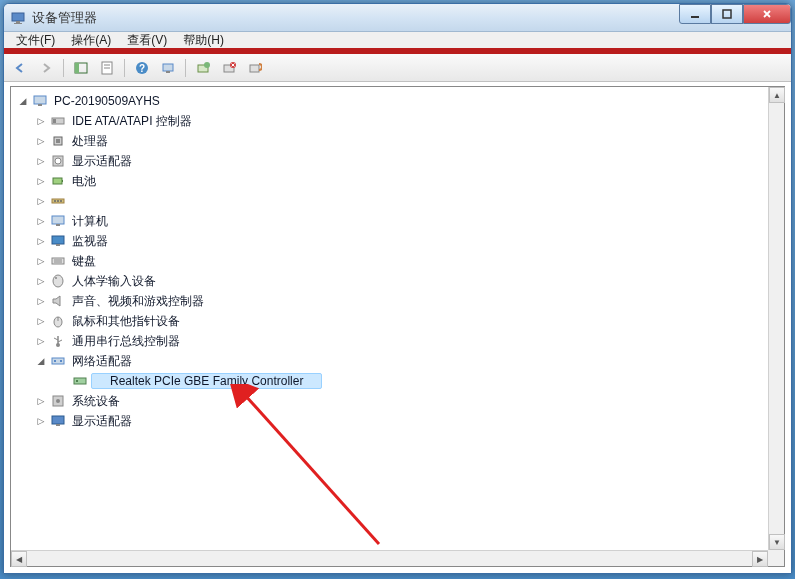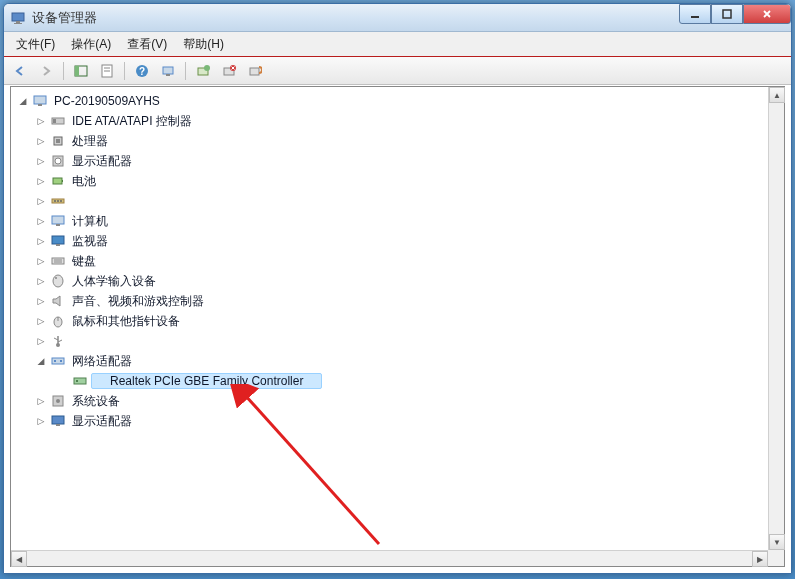--- a/index.html
+++ b/index.html
@@ -61,24 +61,24 @@
       justify-content: center;
       font-size: 11px;
       cursor: pointer;
     }
     .win-min { background: linear-gradient(to bottom, #e8f4ff, #b8d4f0); border-radius: 0 0 0 3px; }
     .win-max { background: linear-gradient(to bottom, #e8f4ff, #b8d4f0); }
     .win-close { background: linear-gradient(to bottom, #f08080, #d04040); border-radius: 0 0 3px 0; width: 48px; color: #fff; }
     .menubar {
       height: 22px;
       background: #f0f0f0;
-      border-bottom: 1px solid #b91c1c;
-      display: flex;
-      align-items: center;
-      padding: 12px 4px;
+      border-bottom: 6px solid #b91c1c;
+      display: flex;
+      align-items: center;
+      padding: 4px 4px;
     }
     .menu-item {
       padding: 2px 8px;
       cursor: pointer;
       color: #222;
     }
     .toolbar {
       height: 28px;
       background: linear-gradient(to bottom, #fafafa, #e8e8e8);
       border-bottom: 1px solid #c0c0c0;
@@ -428,20 +428,21 @@
         <div class="tree-node indent-1">
           <span class="tree-toggle">▷</span>
           <span class="tree-icon">
             <svg width="16" height="16">
               <circle cx="8" cy="12" r="2" fill="#888"></circle>
               <line x1="8" y1="12" x2="8" y2="3" stroke="#888" stroke-width="1.5"></line>
               <line x1="8" y1="7" x2="4" y2="5" stroke="#888"></line>
               <line x1="8" y1="9" x2="12" y2="7" stroke="#888"></line>
             </svg>
           </span>
+          <span class="tree-label">通用串行总线控制器</span>
         </div>
         <div class="tree-node indent-1">
           <span class="tree-toggle">◢</span>
           <span class="tree-icon">
             <svg width="16" height="16">
               <rect x="2" y="5" width="12" height="6" fill="#c8d8e8" stroke="#5a8ac8"></rect>
               <rect x="4" y="7" width="2" height="2" fill="#5a8ac8"></rect>
               <rect x="10" y="7" width="2" height="2" fill="#5a8ac8"></rect>
             </svg>
           </span>

